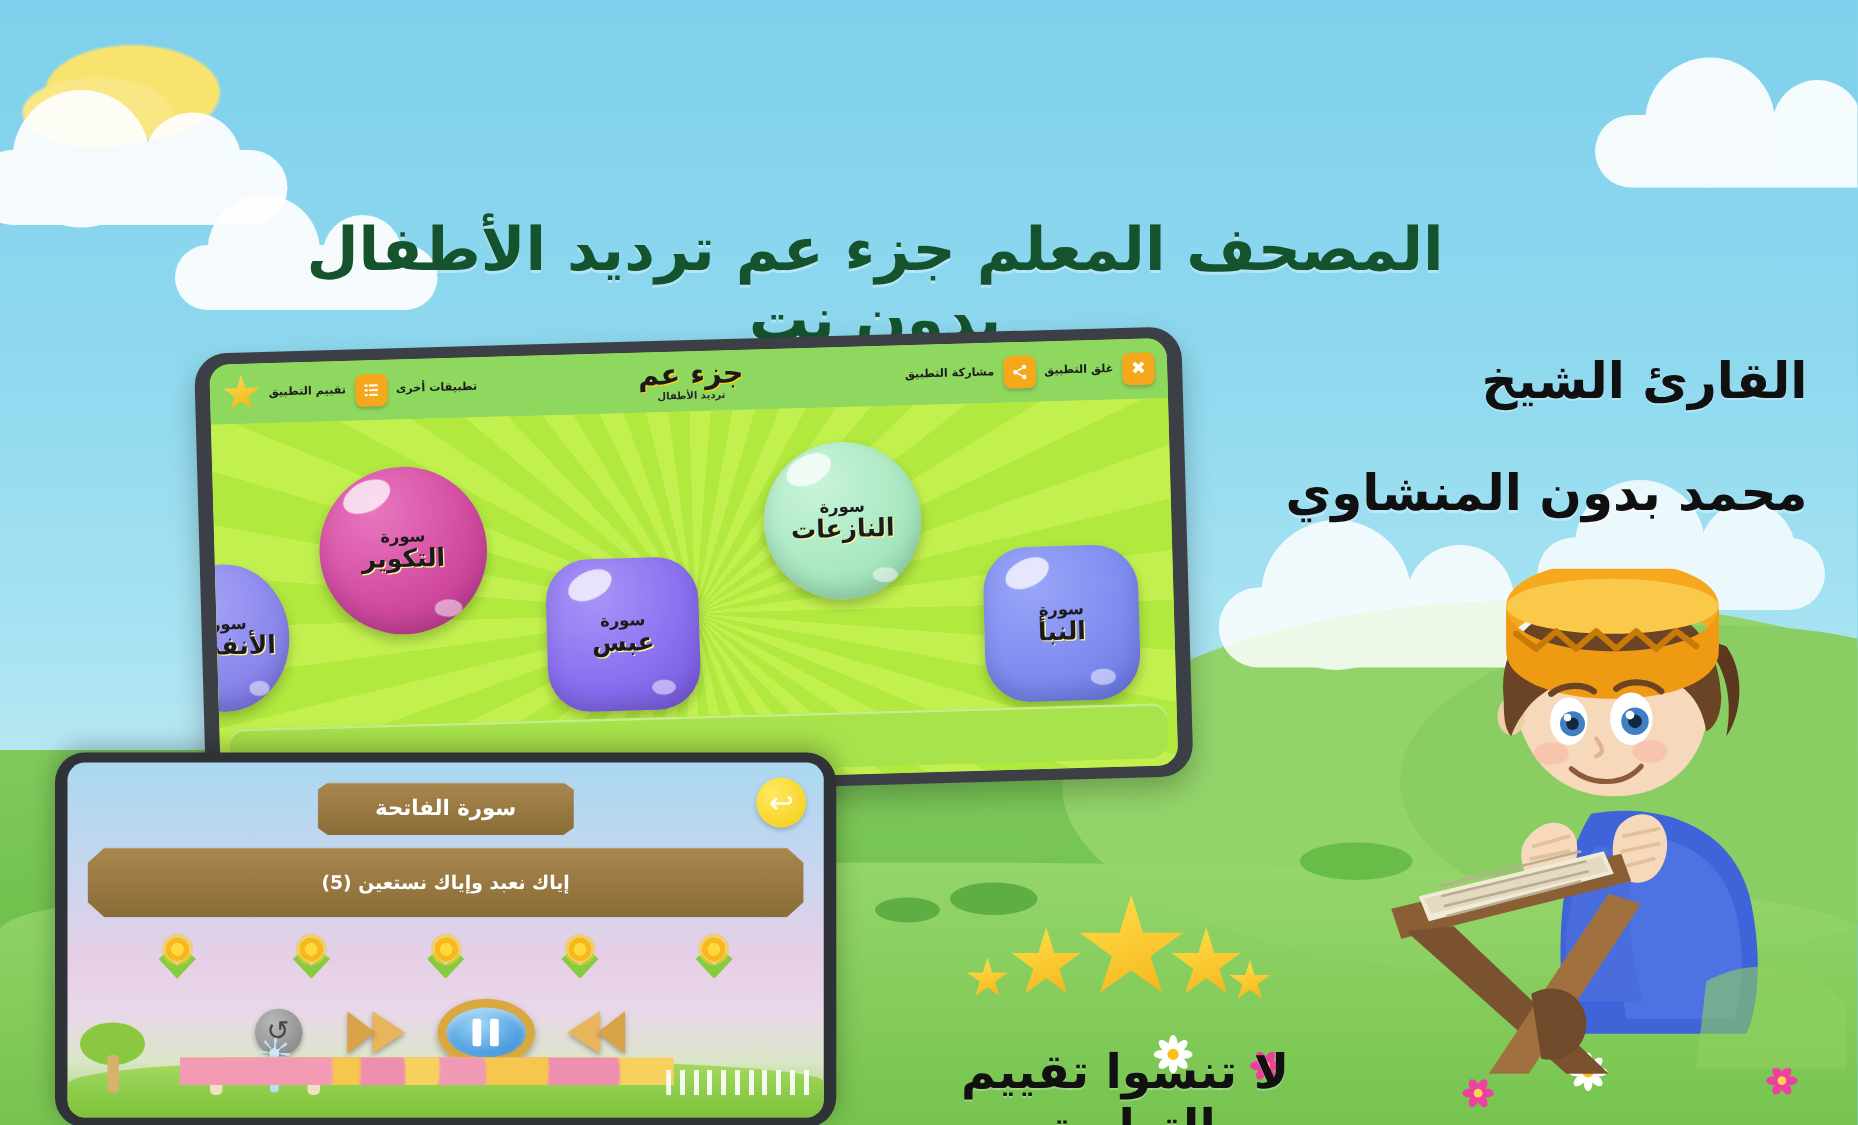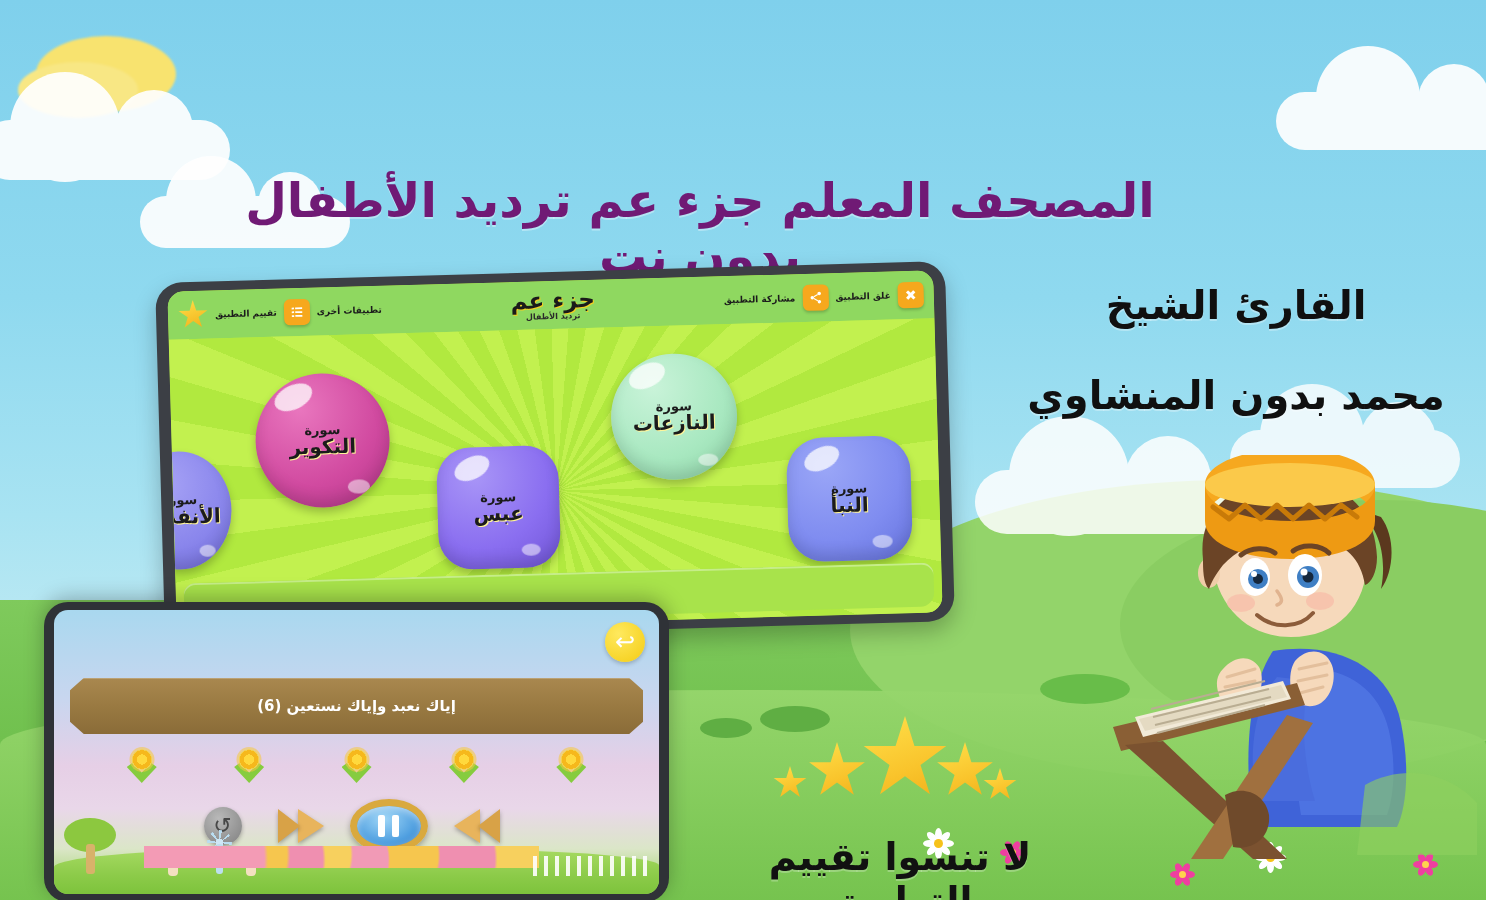--- a/index.html
+++ b/index.html
@@ -86,27 +86,27 @@
   }
   .pinkflower b{
     position:absolute;left:50%;top:50%;width:7px;height:7px;margin:-3.5px 0 0 -3.5px;
     background:#ffd34e;border-radius:50%;z-index:2;
   }
 
   
   .headline {
     position:absolute; left:220px; top:172px; width:960px;
     text-align:center;
-    font-size:48px; font-weight:700; color:#701a75;
+    font-size:48px; font-weight:700; color:#14532d;
     letter-spacing:0px;
     text-shadow:0 2px 0 rgba(255,255,255,.35);
     direction:rtl;
   }
   .subline {
-    position:absolute; right:40px; width:420px; text-align:center;
+    position:absolute; right:40px; width:420px; text-align:right;
     font-size:40px; font-weight:700; color:#101010; direction:rtl;
     text-shadow:0 2px 0 rgba(255,255,255,.3);
   }
   #reciter-label { top:282px; }
   #reciter-name  { top:372px; }
 
   .bottom-cta {
     position:absolute; left:690px; top:835px; width:420px;
     text-align:center; font-size:38px; font-weight:700; color:#111;
     direction:rtl; text-shadow:0 2px 0 rgba(255,255,255,.25);
@@ -539,21 +539,22 @@
 
       </div>
     </div>
   </div>
 
   <div class="phone2 lift">
     <div class="phone2-screen">
 
       <div class="p2-back">↩</div>
 
-      <div class="wood p2-verse">إياك نعبد وإياك نستعين (6)</div>
+      <div class="wood p2-title">سورة الفاتحة</div>
+      <div class="wood p2-verse">إياك نعبد وإياك نستعين (5)</div>
 
       <div class="p2-flowers">
         <div class="tulip">
             <div class="leaf"></div>
             <div class="head"></div>
           </div>
         <div class="tulip">
             <div class="leaf"></div>
             <div class="head"></div>
           </div>

